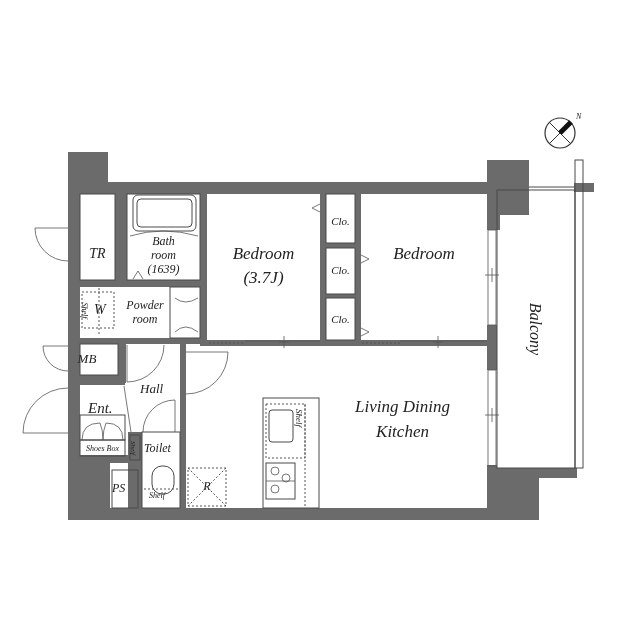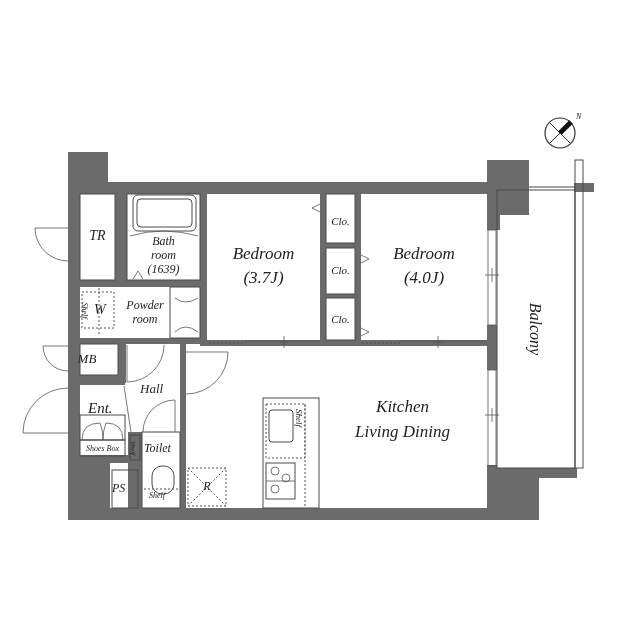--- a/index.html
+++ b/index.html
@@ -159,36 +159,35 @@
 
   <g transform="translate(560,133)">
     <circle r="15" fill="#fff" stroke="#333" stroke-width="1.2"></circle>
     <line x1="-10.6" y1="-10.6" x2="10.6" y2="10.6" stroke="#333" stroke-width="1"></line>
     <line x1="10.6" y1="-10.6" x2="-10.6" y2="10.6" stroke="#333" stroke-width="1"></line>
     <line x1="0" y1="0" x2="11" y2="-11" stroke="#111" stroke-width="5"></line>
   </g>
 </svg>
 
 <div>
-  <div class="lbl-wrap" style="position:absolute;left:80px;top:228px;width:35px;text-align:center;font:italic 14px 'Liberation Serif',serif;color:#222;">TR</div>
+  <div class="lbl-wrap" style="position:absolute;left:80px;top:246px;width:35px;text-align:center;font:italic 14px 'Liberation Serif',serif;color:#222;">TR</div>
 
   <div style="position:absolute;left:127px;top:234px;width:73px;text-align:center;font:italic 12px/14px 'Liberation Serif',serif;color:#222;">
     <div>Bath</div>
     <div>room</div>
     <div>(1639)</div>
   </div>
 
   <div style="position:absolute;left:207px;top:242px;width:113px;text-align:center;font:italic 17px/24px 'Liberation Serif',serif;color:#222;">
     <div>Bedroom</div>
     <div>(3.7J)</div>
   </div>
 
   <div style="position:absolute;left:361px;top:242px;width:126px;text-align:center;font:italic 17px/24px 'Liberation Serif',serif;color:#222;">
     <div>Bedroom</div>
-    <div>(4.0J)</div>
   </div>
 
   <div style="position:absolute;left:326px;top:215px;width:29px;text-align:center;font:italic 11px 'Liberation Serif',serif;color:#222;">Clo.</div>
   <div style="position:absolute;left:326px;top:264px;width:29px;text-align:center;font:italic 11px 'Liberation Serif',serif;color:#222;">Clo.</div>
   <div style="position:absolute;left:326px;top:313px;width:29px;text-align:center;font:italic 11px 'Liberation Serif',serif;color:#222;">Clo.</div>
 
   <div style="position:absolute;left:118px;top:298px;width:54px;text-align:center;font:italic 12px/14px 'Liberation Serif',serif;color:#222;">
     <div>Powder</div>
     <div>room</div>
   </div>
@@ -208,20 +207,20 @@
   <div style="position:absolute;left:126px;top:444px;font:italic 7px 'Liberation Serif',serif;color:#222;transform:rotate(90deg);">Shelf</div>
   <div style="position:absolute;left:149px;top:491px;font:italic 8px 'Liberation Serif',serif;color:#222;">Shelf</div>
 
   <div style="position:absolute;left:112px;top:481px;width:26px;text-align:left;font:italic 12px 'Liberation Serif',serif;color:#222;">PS</div>
 
   <div style="position:absolute;left:188px;top:479px;width:38px;text-align:center;font:italic 12px 'Liberation Serif',serif;color:#222;">R</div>
 
   <div style="position:absolute;left:290px;top:413px;font:italic 9px 'Liberation Serif',serif;color:#222;transform:rotate(90deg);">Shelf</div>
 
   <div style="position:absolute;left:320px;top:394px;width:165px;text-align:center;font:italic 17px/25px 'Liberation Serif',serif;color:#222;">
+    <div>Living Dining</div>
     <div>Kitchen</div>
-    <div>Living Dining</div>
   </div>
 
   <div style="position:absolute;left:500px;top:320px;width:70px;text-align:center;font:italic 16px 'Liberation Serif',serif;color:#222;transform:rotate(90deg);">Balcony</div>
 
   <div style="position:absolute;left:576px;top:112px;font:italic 8px 'Liberation Serif',serif;color:#222;">N</div>
 </div>
 
 </body></html>

